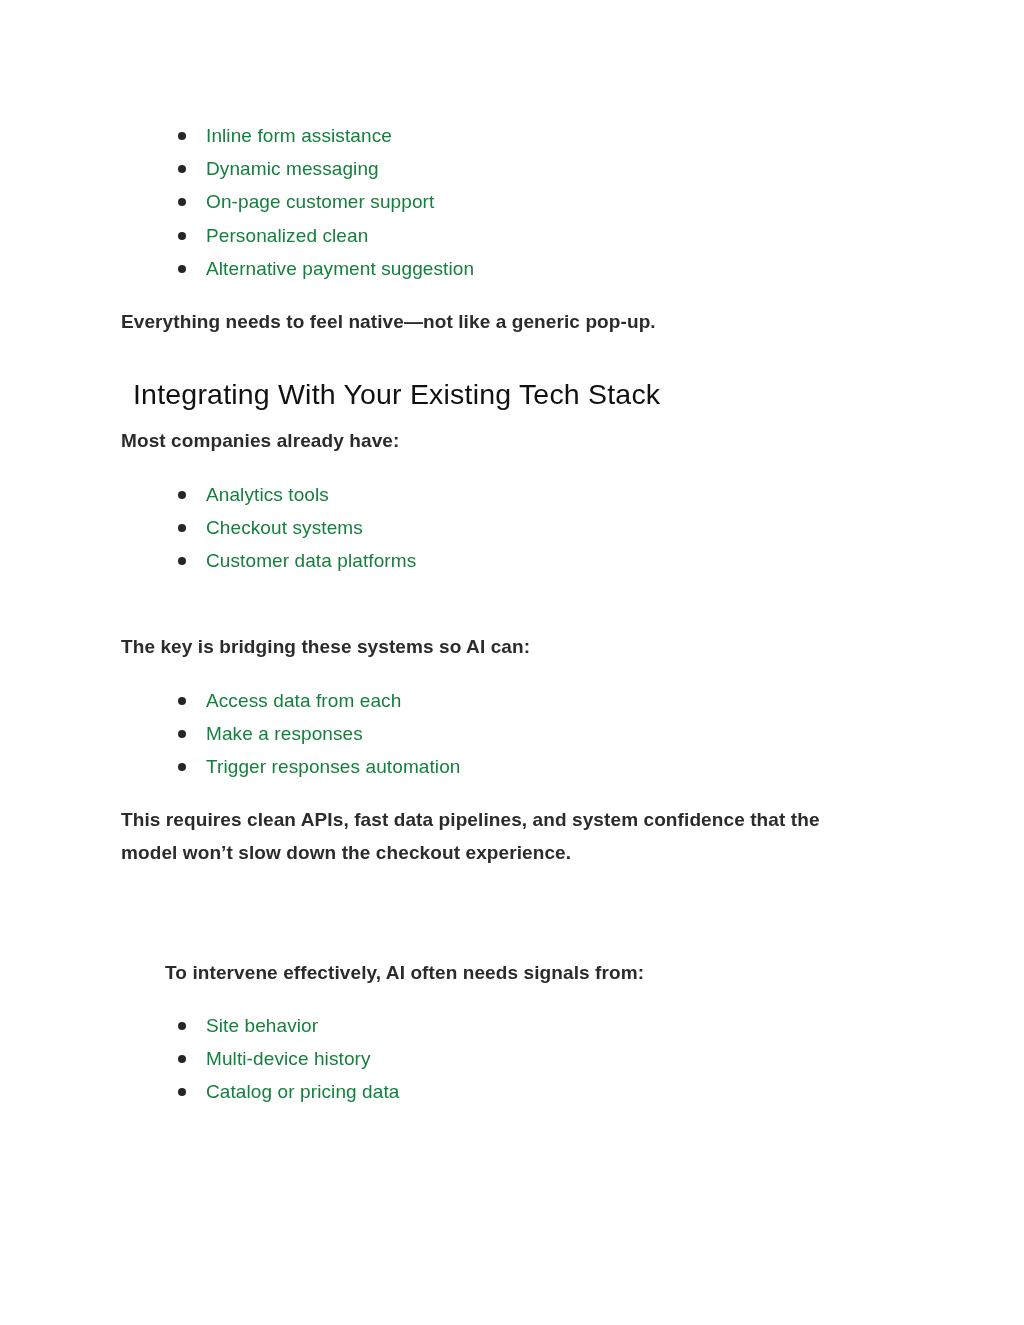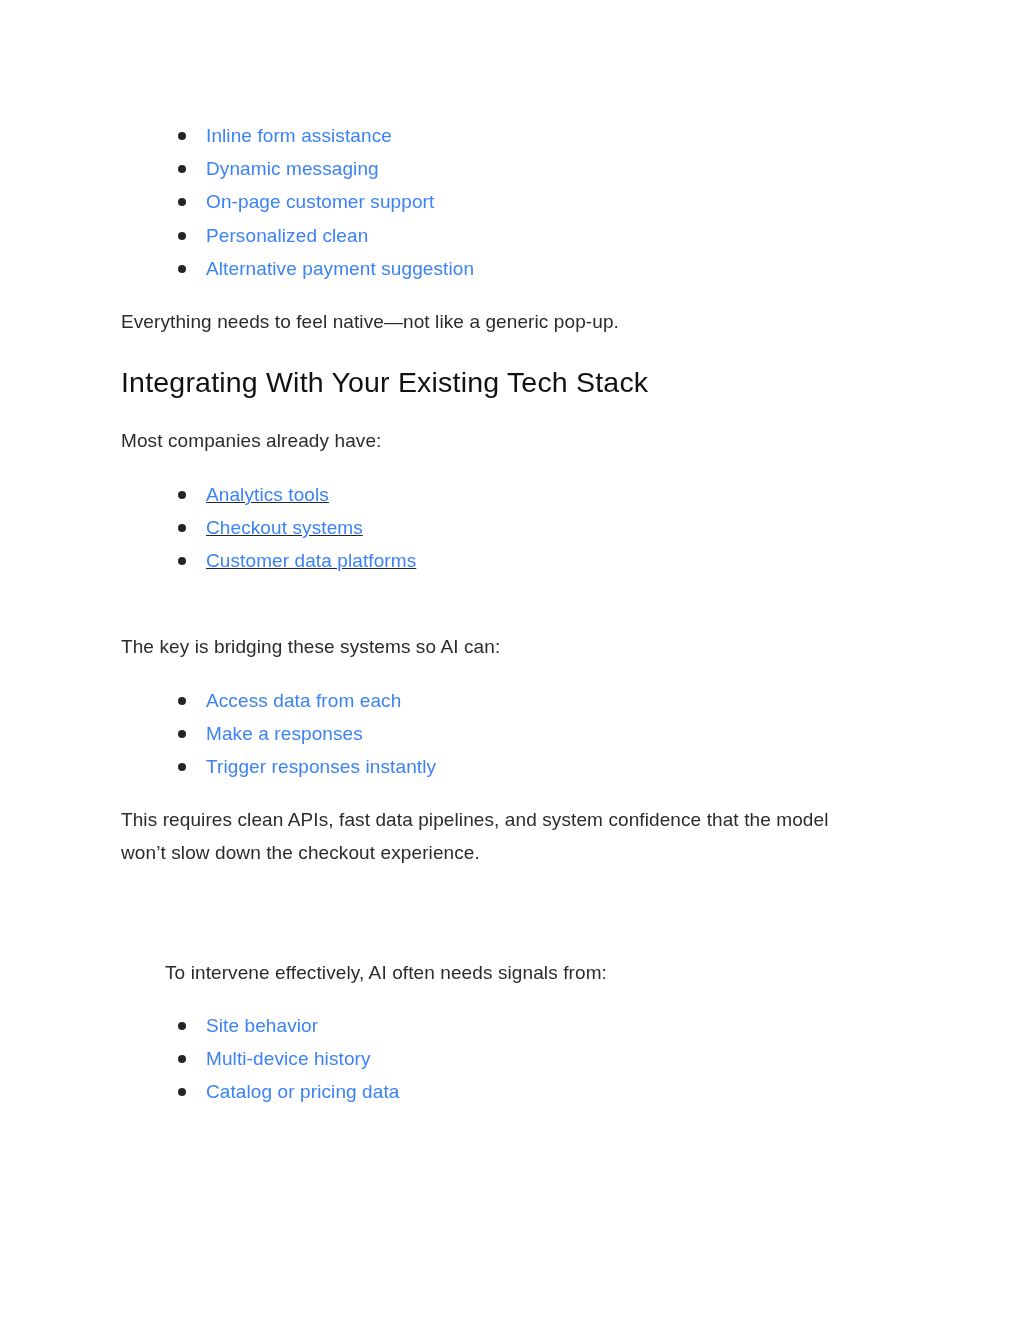--- a/index.html
+++ b/index.html
@@ -27,40 +27,41 @@
       position: absolute;
       left: 121px;
       width: 760px;
     }
     .para {
       font-size: 19px;
       line-height: 33px;
       color: #2b2b2b;
       margin: 0;
       letter-spacing: 0.1px;
+      font-weight: bold;
     }
     .heading {
       font-size: 28.5px;
       line-height: 36px;
       color: #111111;
       font-weight: normal;
-      margin: 0;
+      margin: 12px;
       letter-spacing: 0.2px;
     }
     ul.bullets {
       list-style: none;
       margin: 0;
       padding: 0;
     }
     ul.bullets li {
       position: relative;
       font-size: 19px;
       line-height: 33.2px;
       height: 33.2px;
-      color: #3b82f6;
+      color: #15803d;
       padding-left: 85px;
       letter-spacing: 0.1px;
     }
     ul.bullets li .dot {
       position: absolute;
       left: 57px;
       top: 13px;
       width: 8px;
       height: 8px;
       border-radius: 50%;
@@ -87,37 +88,37 @@
   </div>
 
   <div class="block" style="top:364px;">
     <h2 class="heading">Integrating With Your Existing Tech Stack</h2>
   </div>
 
   <div class="block" style="top:424px;">
     <p class="para">Most companies already have:</p>
   </div>
 
-  <div class="block" style="top:478px;text-decoration:underline;">
+  <div class="block" style="top:478px;">
     <ul class="bullets">
       <li><span class="dot"></span><span>Analytics tools</span></li>
       <li><span class="dot"></span><span>Checkout systems</span></li>
       <li><span class="dot"></span><span>Customer data platforms</span></li>
     </ul>
   </div>
 
   <div class="block" style="top:630px;">
     <p class="para">The key is bridging these systems so AI can:</p>
   </div>
 
   <div class="block" style="top:684px;">
     <ul class="bullets">
       <li><span class="dot"></span><span>Access data from each</span></li>
       <li><span class="dot"></span><span>Make a responses</span></li>
-      <li><span class="dot"></span><span>Trigger responses instantly</span></li>
+      <li><span class="dot"></span><span>Trigger responses automation</span></li>
     </ul>
   </div>
 
   <div class="block" style="top:803px; width:740px;">
     <p class="para">This requires clean APIs, fast data pipelines, and system confidence that the model won’t slow down the checkout experience.</p>
   </div>
 
 
   <div class="block" style="top:956px;margin-left:44px;">
     <p class="para">To intervene effectively, AI often needs signals from:</p>

